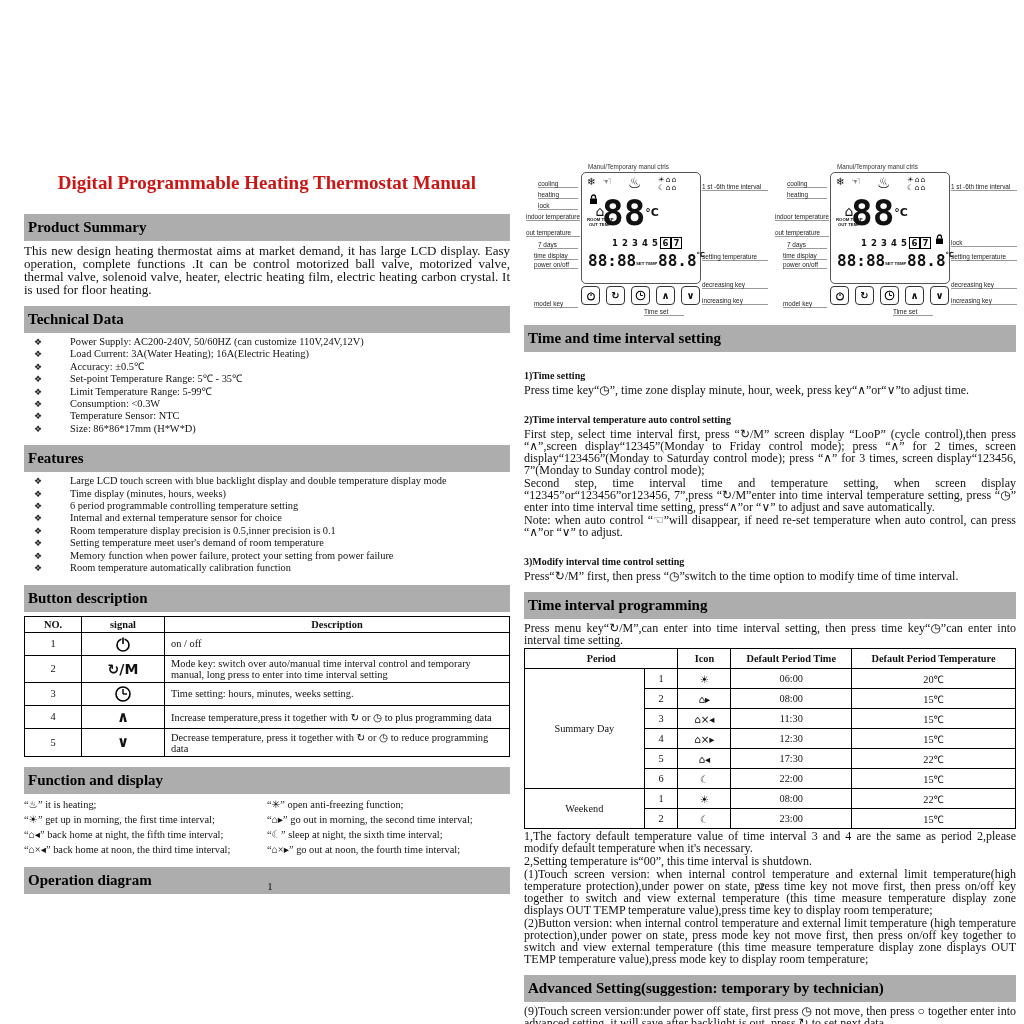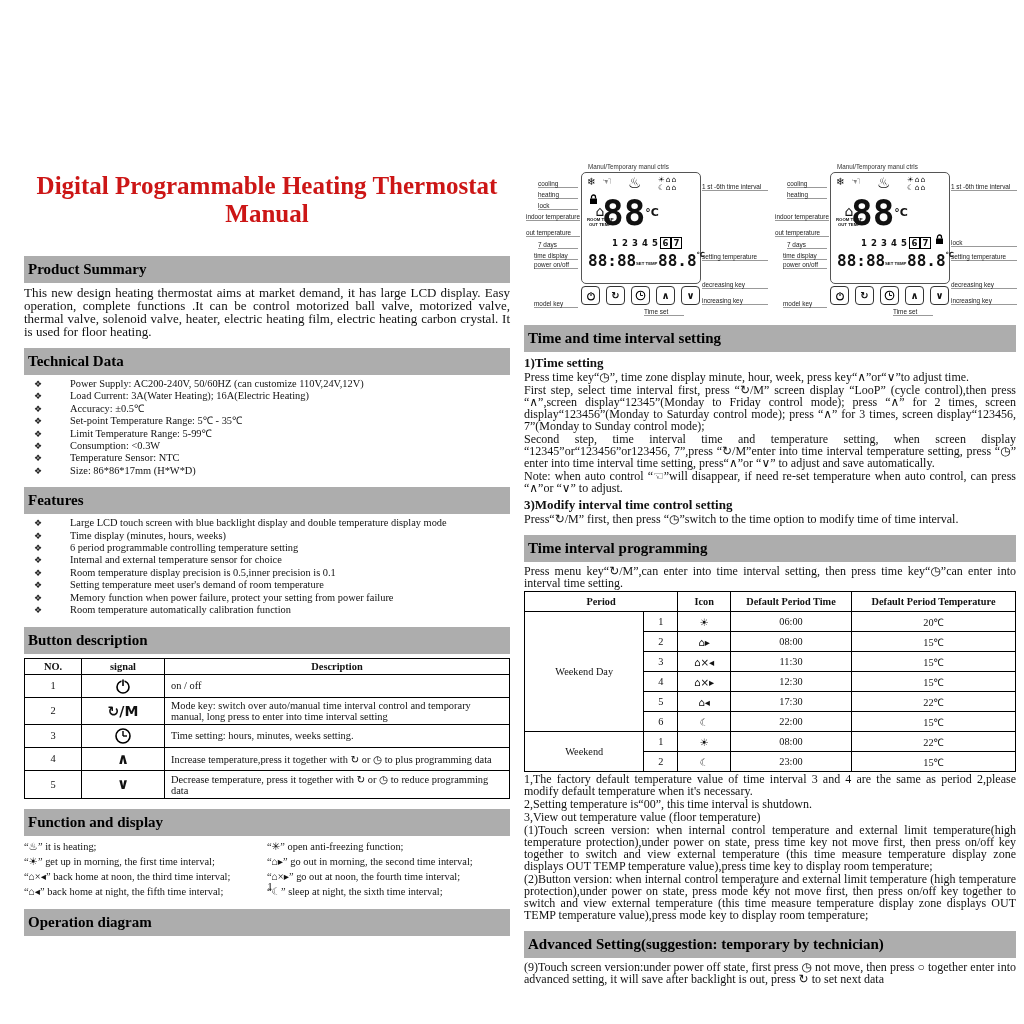--- a/index.html
+++ b/index.html
@@ -1,42 +1,42 @@
 <!DOCTYPE html>
 <html><head>
 <meta charset="utf-8">
 <style>
   html,body{margin:0;padding:0;}
   body{width:1024px;height:1024px;position:relative;background:#ffffff;
        font-family:"Liberation Serif", serif;color:#111;overflow:hidden;}
   .page{position:absolute;top:168px;width:486px;}
   #page-left{left:24px;}
   #page-right{left:524px;top:163px;width:492px;}
-  .title{font-size:25px;font-weight:bold;color:#cc1616;text-align:center;margin:4px 0 28px 0;}
+  .title{font-size:19px;font-weight:bold;color:#cc1616;text-align:center;margin:4px 0 20px 0;}
   .sec{background:#adadad;color:#000;font-weight:bold;font-size:15px;line-height:19px;
        padding:4px 4px;margin:10px 0 3px 0;}
   .body{font-size:13px;line-height:13px;text-align:justify;margin:2px 0;}
   .bullets{list-style:none;margin:2px 0;padding:0;}
   .bullets li{font-size:10.4px;line-height:12.4px;display:flex;}
   .bullets .b{width:14px;margin-left:10px;margin-right:22px;font-size:9px;color:#222;flex:none;}
   table{border-collapse:collapse;width:100%;}
   .btntable{margin-top:4px;}
   .btntable th,.btntable td{border:1px solid #000;font-size:10.4px;padding:2px 6px;vertical-align:middle;}
   .btntable th{font-weight:bold;text-align:center;}
   .col-no{width:44px;text-align:center;}
   .col-sig{width:70px;text-align:center;}
   .sig svg{display:block;margin:0 auto;}
   .modeglyph{font-size:14px;font-weight:bold;font-family:"DejaVu Sans",sans-serif;}
   .chev{font-size:15px;font-weight:bold;font-family:"DejaVu Sans",sans-serif;}
   .fline{display:flex;font-size:10.4px;line-height:15px;}
   .fline .half{width:50%;}
   .fline .full{width:100%;}
   .pagenum{position:absolute;top:880px;font-size:11px;width:40px;text-align:center;}
   
-  .sub{font-size:13px;font-weight:bold;line-height:14px;margin-top:4px;}
+  .sub{font-size:10px;font-weight:bold;line-height:14px;margin-top:17px;}
   .p2body{font-size:12px;line-height:12px;text-align:justify;margin:1px 0;}
   .progtable{margin-top:2px;}
   .progtable th,.progtable td{border:1px solid #000;font-size:10.3px;padding:1px 4px;text-align:center;height:17px;}
   .progtable th{font-weight:bold;}
   .icon-cell{font-family:"DejaVu Sans",sans-serif;font-size:11px;}
   
   .lcdrow{display:flex;gap:6px;margin-bottom:4px;}
   .lcd{position:relative;width:243px;height:152px;font-family:"Liberation Sans",sans-serif;flex:none;}
   .lcd-top{position:absolute;top:0;left:64px;font-size:6.3px;color:#333;}
   .ll{position:absolute;left:0;width:54px;font-size:6.4px;line-height:1.15;color:#222;text-align:left;border-bottom:0.5px solid #999;}
@@ -200,26 +200,26 @@
   <div>
     <div class="fline">
         <span class="half">“♨” it is heating;</span>
         <span class="half">“✳” open anti-freezing function;</span>
       </div>
     <div class="fline">
         <span class="half">“☀” get up in morning, the first time interval;</span>
         <span class="half">“⌂▸” go out in morning, the second time interval;</span>
       </div>
     <div class="fline">
+        <span class="half">“⌂◂” back home at night, the fifth time interval;</span>
+        <span class="half">“☾” sleep at night, the sixth time interval;</span>
+      </div>
+    <div class="fline">
         <span class="half">“⌂×◂” back home at noon, the third time interval;</span>
         <span class="half">“⌂×▸” go out at noon, the fourth time interval;</span>
-      </div>
-    <div class="fline">
-        <span class="half">“⌂◂” back home at night, the fifth time interval;</span>
-        <span class="half">“☾” sleep at night, the sixth time interval;</span>
       </div>
   </div>
 
   <div class="sec">Operation diagram</div>
 </section>
 <div class="pagenum" style="left:250px;">1</div>
 
 <section class="page" id="page-right">
 
   <div class="lcdrow">
@@ -361,20 +361,21 @@
         <div class="btn">
             <span>∨</span>
           </div>
       </div>
     </div>
   </div>
 
   <div class="sec">Time and time interval setting</div>
   <div class="sub">1)Time setting</div>
   <p class="p2body">Press time key“◷”,  time zone display minute, hour, week, press key“∧”or“∨”to adjust time.</p>
+  <div class="sub">2)Time interval temperature auto control setting</div>
   <p class="p2body">First step, select time interval first, press “↻/M” screen display “LooP” (cycle control),then press “∧”,screen display“12345”(Monday to Friday control mode); press “∧” for 2 times, screen display“123456”(Monday to Saturday control mode); press “∧” for 3 times, screen display“123456, 7”(Monday to Sunday control mode);</p>
   <p class="p2body">Second step, time interval time and temperature setting, when screen display “12345”or“123456”or123456, 7”,press “↻/M”enter into time interval temperature setting, press “◷” enter into time interval time setting, press“∧”or “∨” to adjust and save automatically.</p>
   <p class="p2body">Note: when auto control “☜”will disappear, if need re-set temperature when auto control, can press “∧”or “∨” to adjust.</p>
   <div class="sub">3)Modify interval time control setting</div>
   <p class="p2body">Press“↻/M” first, then press “◷”switch to the time option to modify time of time interval.</p>
 
   <div class="sec">Time interval programming</div>
   <p class="p2body">Press menu key“↻/M”,can enter into time interval setting, then press time key“◷”can enter into interval time setting.</p>
   <table class="progtable">
     <colgroup>
@@ -387,21 +388,21 @@
     <thead>
       <tr>
         <th colspan="2">Period</th>
         <th>Icon</th>
         <th>Default Period Time</th>
         <th>Default Period Temperature</th>
       </tr>
     </thead>
     <tbody>
       <tr>
-        <td rowspan="6">Weekend Day</td>
+        <td rowspan="6">Summary Day</td>
         <td>1</td>
         <td class="icon-cell">☀</td>
         <td>06:00</td>
         <td>20℃</td>
       </tr>
       <tr>
         <td>2</td>
         <td class="icon-cell">⌂▸</td>
         <td>08:00</td>
         <td>15℃</td>
@@ -441,20 +442,19 @@
         <td>2</td>
         <td class="icon-cell">☾</td>
         <td>23:00</td>
         <td>15℃</td>
       </tr>
     </tbody>
   </table>
 
   <p class="p2body">1,The factory default temperature value of time interval 3 and 4 are the same as period 2,please modify default temperature when it's necessary.</p>
   <p class="p2body">2,Setting temperature is“00”, this time interval is shutdown.</p>
-  <p class="p2body">3,View out temperature value (floor temperature)</p>
   <p class="p2body">(1)Touch screen version: when internal control temperature and external limit temperature(high temperature protection),under power on state, press time key not move first, then press on/off key together to switch and view external temperature (this time measure temperature display zone displays OUT TEMP temperature value),press time key to display room temperature;</p>
   <p class="p2body">(2)Button version: when internal control temperature and external limit temperature (high temperature protection),under power on state, press mode key not move first, then press on/off key together to switch and view external temperature (this time measure temperature display zone displays OUT TEMP temperature value),press mode key to display room temperature;</p>
 
   <div class="sec">Advanced Setting(suggestion: temporary by technician)</div>
   <p class="p2body">(9)Touch screen version:under power off state, first press ◷ not move, then press ○ together enter into advanced setting, it will save after backlight is out, press ↻ to set next data</p>
 </section>
 <div class="pagenum" style="left:742px;">2</div>
 
 </body></html>

